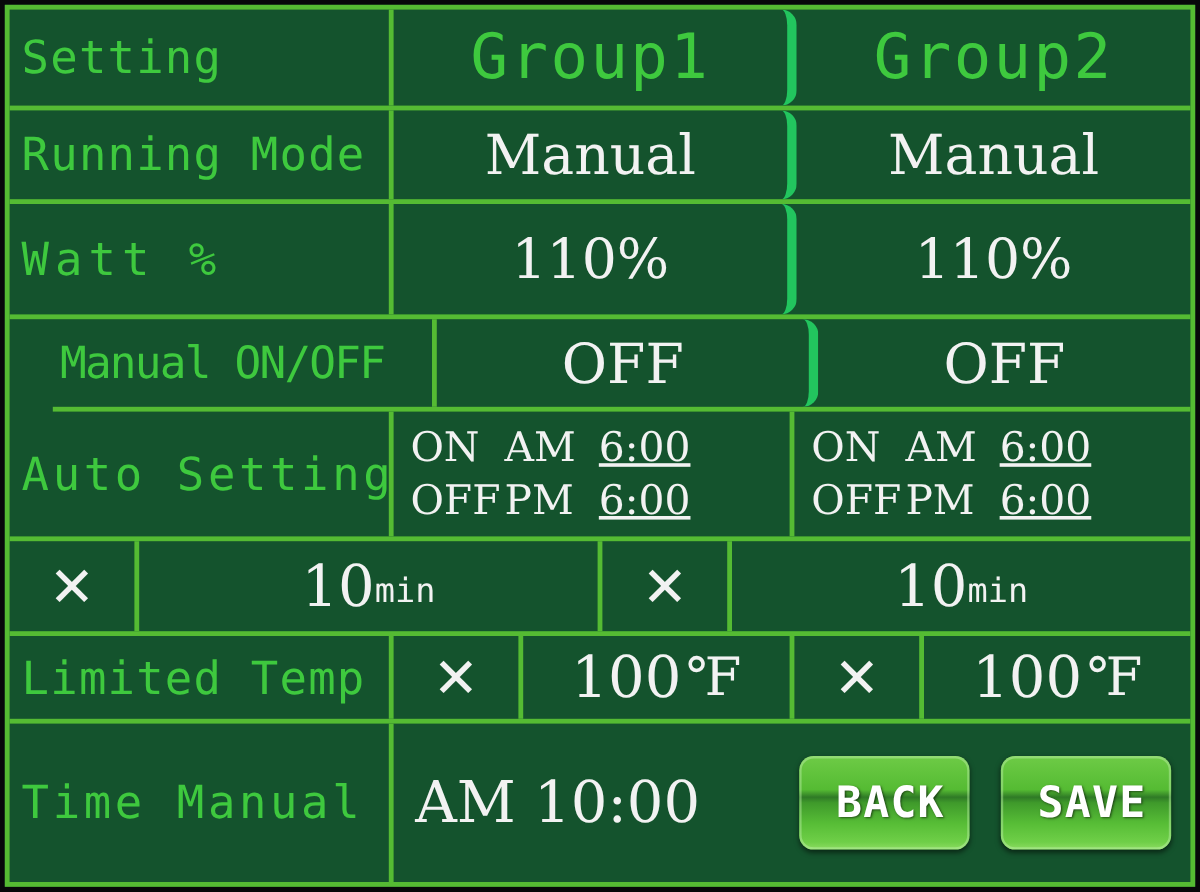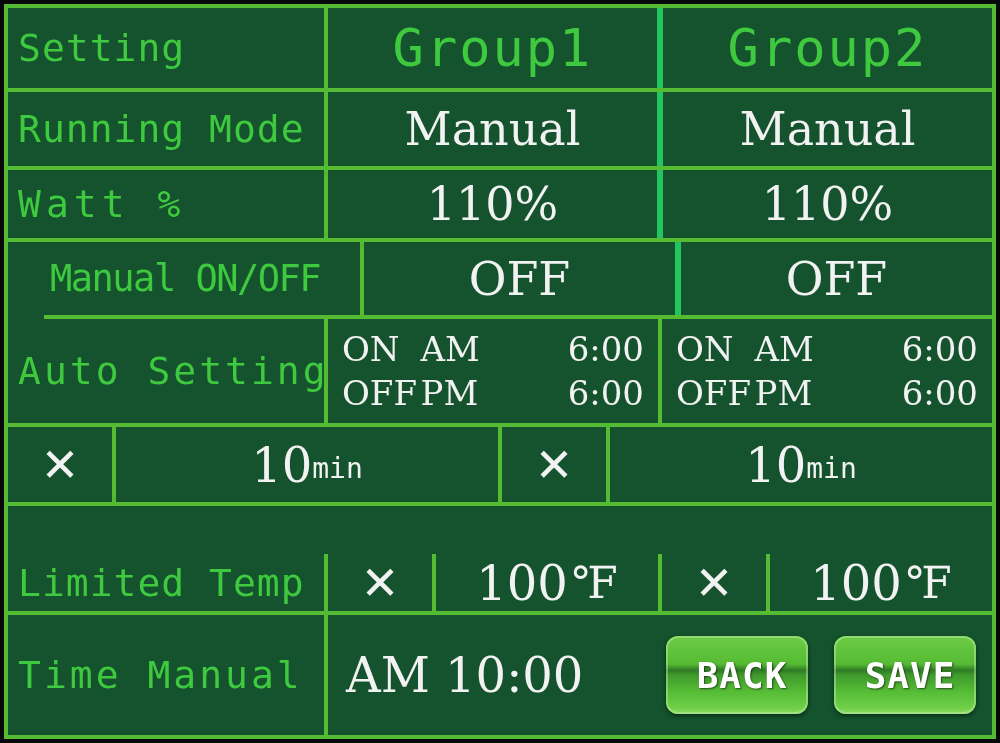--- a/index.html
+++ b/index.html
@@ -26,25 +26,25 @@
   }
   .row{
     display:flex;
     border-bottom:4px solid #55bb33;
     box-sizing:border-box;
     min-height:0;
   }
   .row:last-child{border-bottom:none;}
   .r-setting   {height:84px;}
   .r-running   {height:78px;}
-  .r-watt      {height:72px;}
+  .r-watt      {height:96px;}
   .r-manual    {height:77px;margin-left:36px;}
   .r-auto      {height:108px;}
   .r-sunrise   {height:79px;}
-  .r-limited   {height:61px;margin-top:48px;}
+  .r-limited   {height:73px;}
   .r-time      {flex:1 1 auto;}
 
   .lbl{
     width:320px;flex:0 0 320px;
     border-right:4px solid #55bb33;
     box-sizing:border-box;
     display:flex;align-items:center;
     padding-left:10px;
     color:#3ec93e;
     font-family:"DejaVu Sans Mono", monospace;
@@ -59,21 +59,21 @@
 
   .col{
     flex:1 1 0;
     display:flex;align-items:center;justify-content:center;
     box-sizing:border-box;
     color:#f2f2f2;
     font-family:"DejaVu Serif", serif;
     font-size:46px;
     min-width:0;
   }
-  .col.sep{border-right:6px solid #22c55e;}
+  .col.sep{border-right:8px solid #22c55e;border-radius:13px;}
 
   
   .hdr{
     color:#3ec93e;
     font-family:"DejaVu Sans Mono", monospace;
     font-size:52px;
     letter-spacing:2px;
   }
 
   
@@ -88,21 +88,21 @@
   .autocol.sep{border-right:4px solid #55bb33;}
   .autoline{
     display:flex;align-items:center;
     color:#f2f2f2;
     font-family:"DejaVu Serif", serif;
     font-size:34px;
     white-space:nowrap;
   }
   .autoline .s{width:26%;}
   .autoline .m{width:26%;}
-  .autoline .t{flex:1 1 auto;text-align:right;}
+  .autoline .t{flex:1 1 auto;text-align:left;text-decoration:underline;}
 
   
   .xcell{
     flex:0 0 108px;
     display:flex;align-items:center;justify-content:center;
     color:#f2f2f2;
     font-family:"DejaVu Sans", sans-serif;
     font-size:46px;
     box-sizing:border-box;
   }

